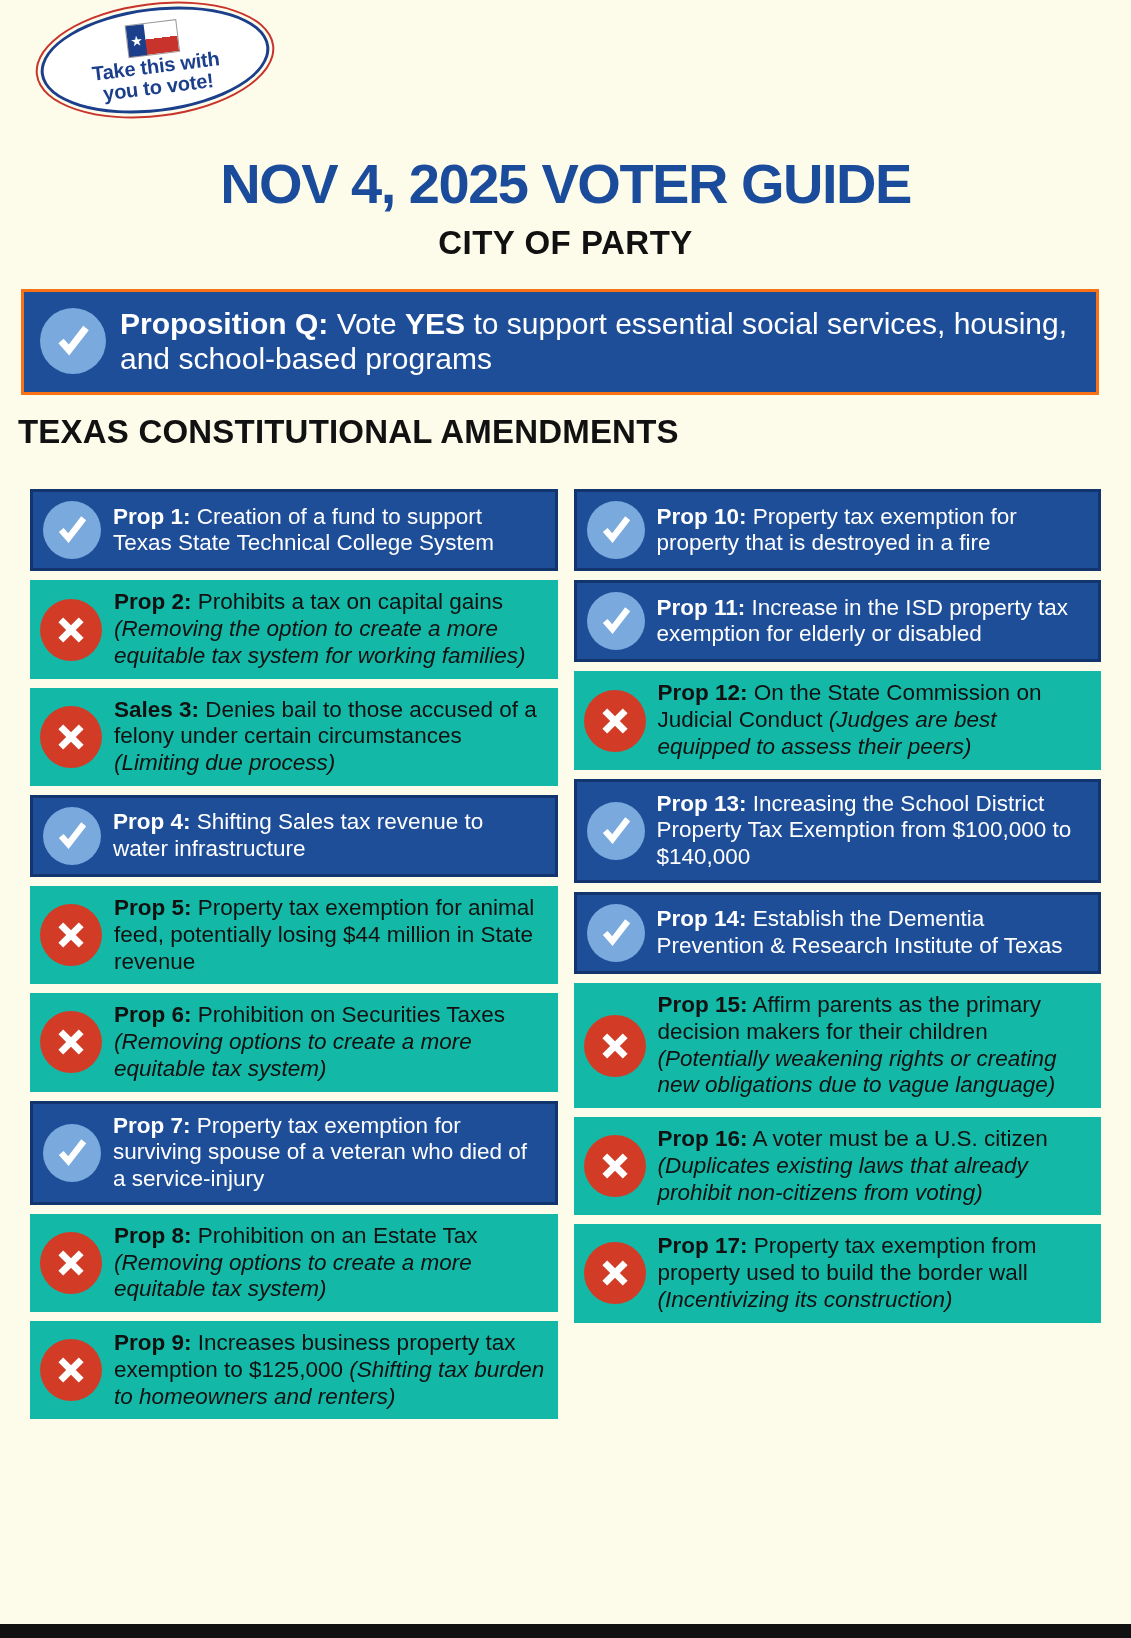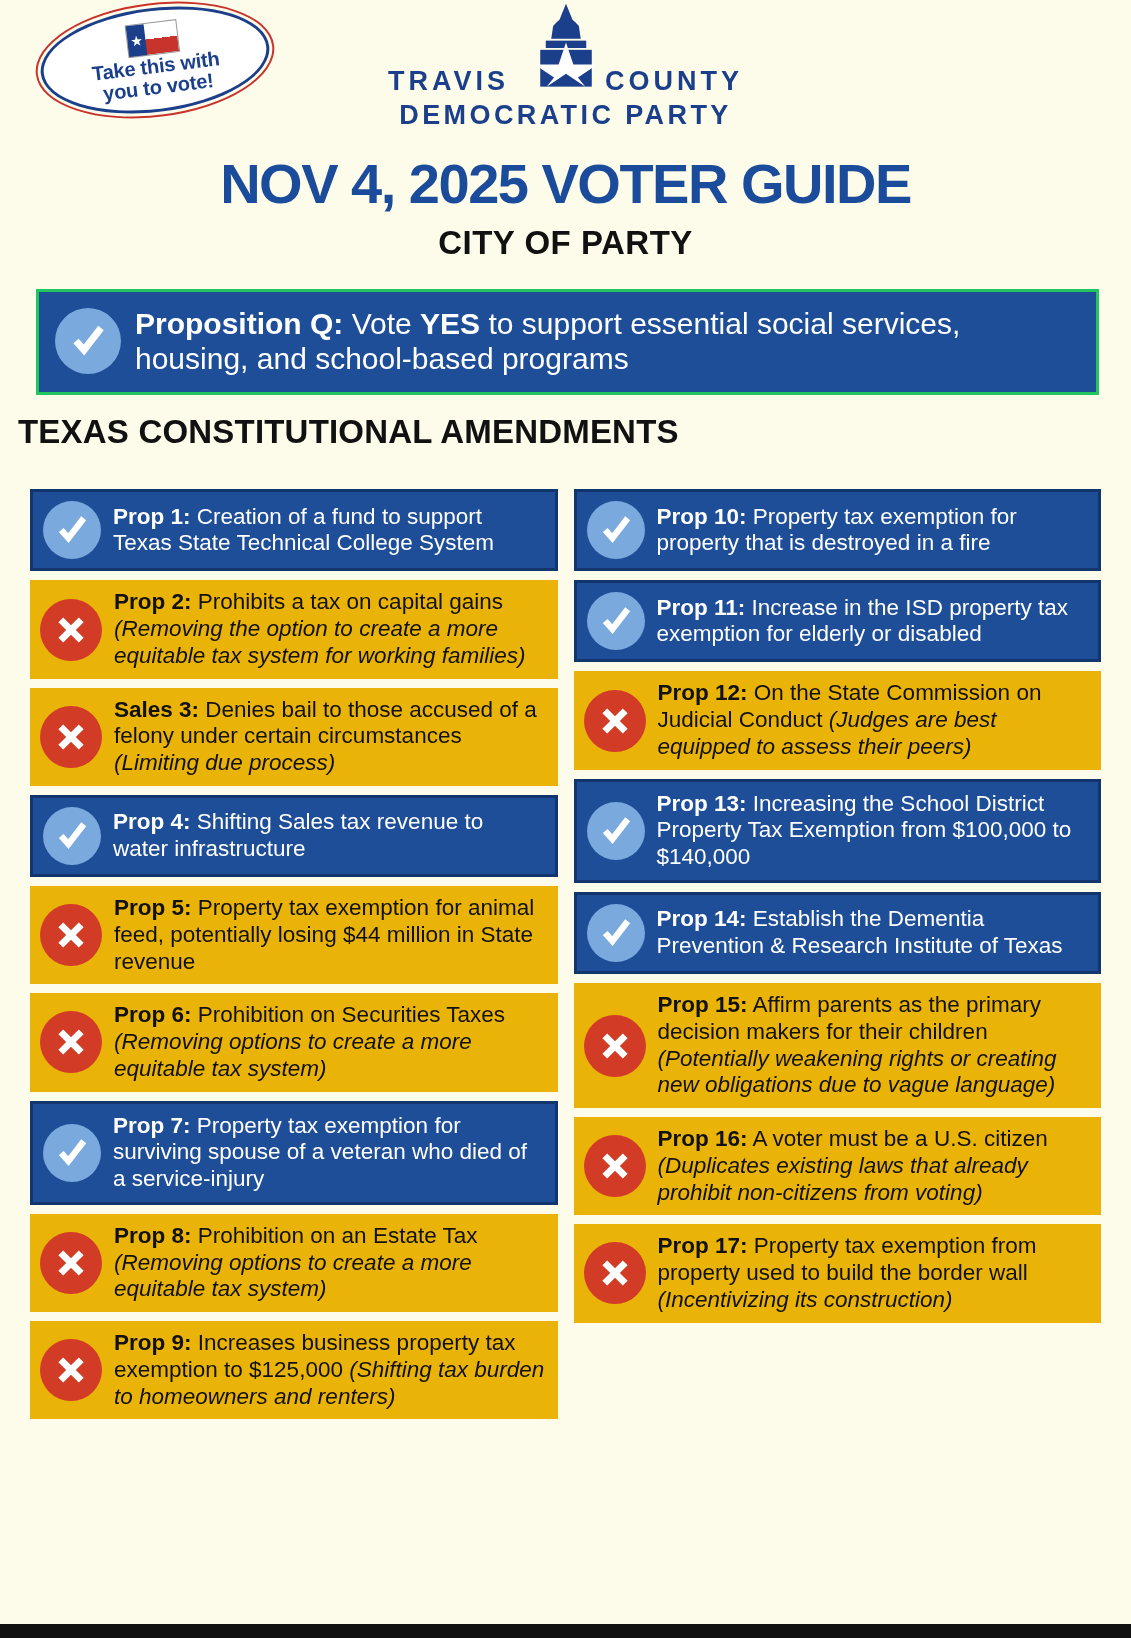--- a/index.html
+++ b/index.html
@@ -108,23 +108,23 @@
     text-align: center;
     font-size: 33px;
     font-weight: bold;
     color: #111;
     letter-spacing: 0.5px;
     margin-top: 12px;
   }
 
   
   .featured {
-    margin: 14px 14px 0 18px;
+    margin: 14px 14px 0 3px;
     background: #1f4e99;
-    border: 3px solid #22c55e;
+    border: 3px solid #f97316;
     display: flex;
     align-items: center;
     gap: 14px;
     padding: 12px 18px 14px 16px;
     min-height: 106px;
   }
   .featured .txt {
     color: #fff;
     font-size: 30px;
     line-height: 1.18;
@@ -156,21 +156,21 @@
     gap: 12px;
     padding: 9px 12px 9px 10px;
     min-height: 72px;
   }
   .item.yes {
     background: #1f4e99;
     border: 3px solid #13356d;
     color: #fff;
   }
   .item.no {
-    background: #eab308;
+    background: #14b8a6;
     border: 0;
     color: #111;
   }
   .item .txt {
     font-size: 22.5px;
     line-height: 1.19;
   }
   .item .txt b { font-weight: bold; }
   .item .txt i { font-style: italic; }
 
@@ -198,34 +198,20 @@
   <div class="header">
 
     <div class="sticker">
       <div class="flag">
           <div class="blue"></div>
         </div>
       <div class="l1">Take this with</div>
       <div class="l2">you to vote!</div>
     </div>
 
-    <div class="logo">
-      <svg class="capitol" viewBox="0 0 100 100">
-        <path d="M50 2 L55 14 L58 22 L42 22 L45 14 Z" fill="#1b3f8b"></path>
-        <path d="M36 26 Q50 8 64 26 L66 40 L34 40 Z" fill="#1b3f8b"></path>
-        <rect x="28" y="42" width="44" height="8" fill="#1b3f8b"></rect>
-        <rect x="22" y="52" width="56" height="40" fill="#1b3f8b"></rect>
-        <polygon points="50,52 58,76 84,76 63,90 71,100 50,86 29,100 37,90 16,76 42,76" fill="#ffffff" transform="translate(0,-8) scale(1)"></polygon>
-      </svg>
-      <div class="row1">
-        <span>TRAVIS</span>
-        <span>COUNTY</span>
-      </div>
-      <div class="row2">DEMOCRATIC PARTY</div>
-    </div>
   </div>
 
   <h1 class="title">NOV 4, 2025 VOTER GUIDE</h1>
   <h2 class="subtitle">CITY OF PARTY</h2>
 
   <div class="featured">
     <div class="mark">
       <div class="check">
         <svg width="40" height="40" viewBox="0 0 40 40">
             <path d="M8 20 L16 29 L33 7" stroke="#ffffff" stroke-width="7" fill="none" stroke-linecap="butt"></path>

